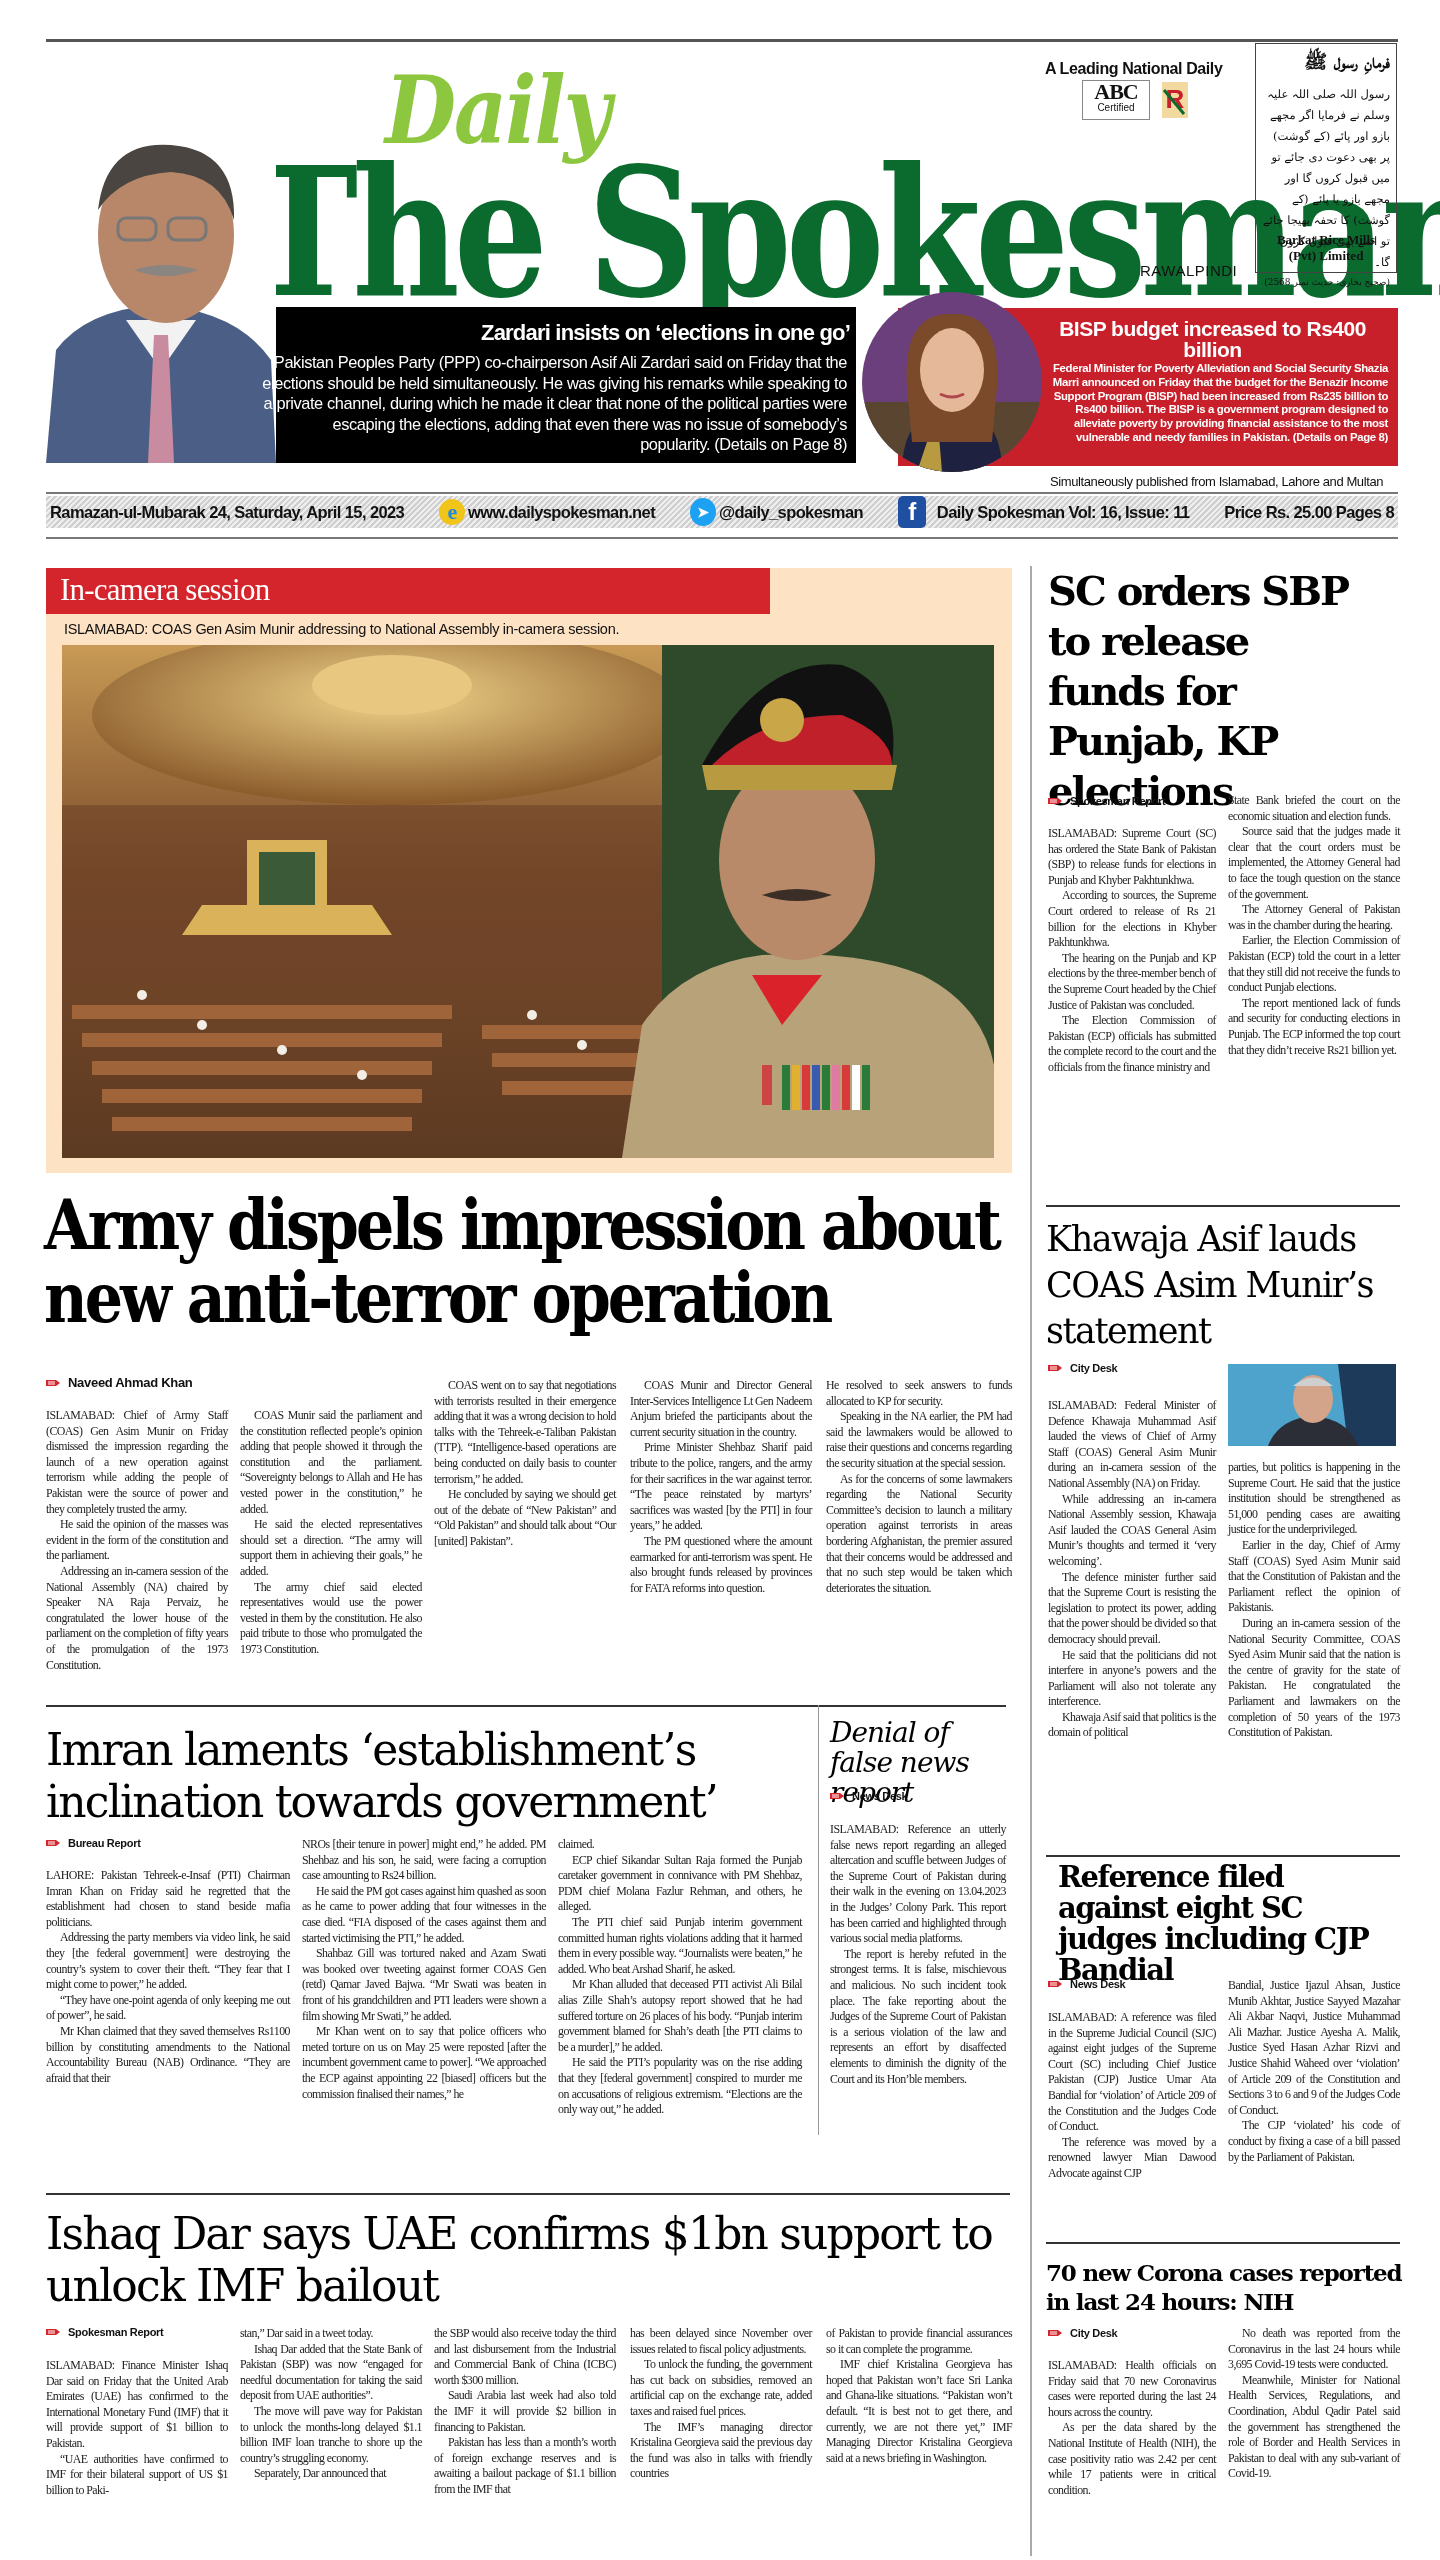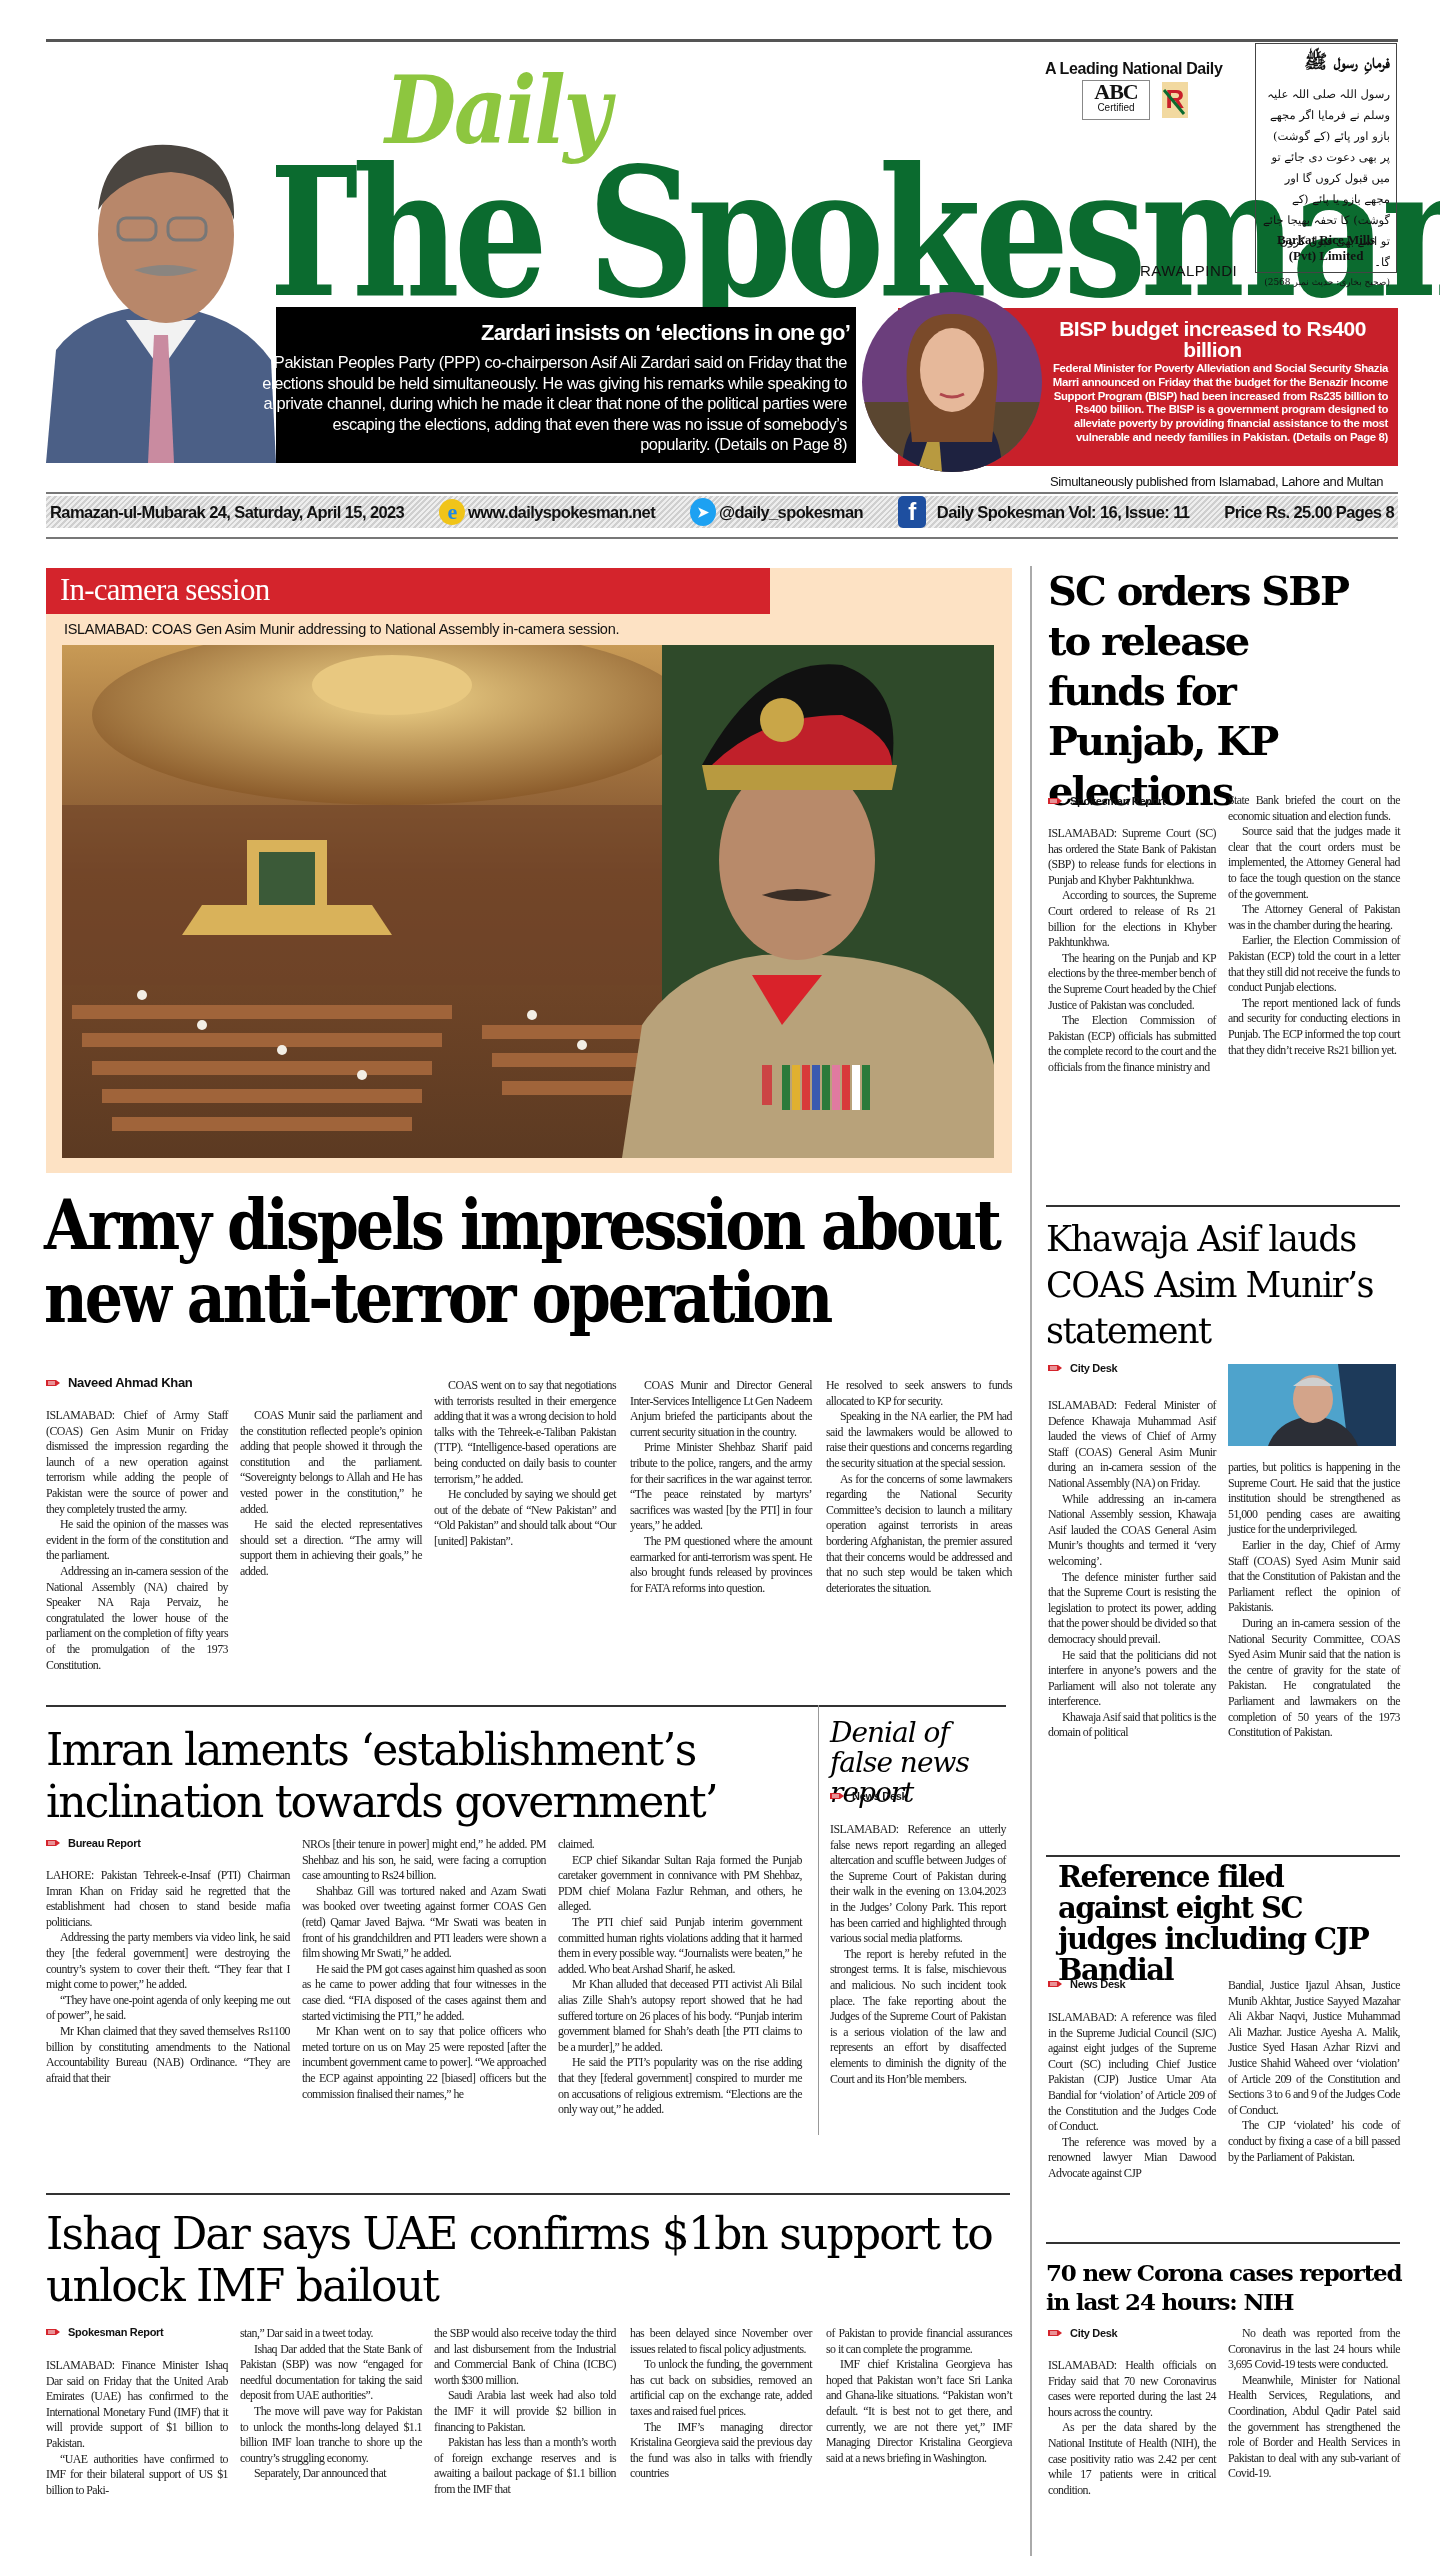--- a/index.html
+++ b/index.html
@@ -211,20 +211,21 @@
   </div>
 
 <div class="abs col" style="left:46px;top:1408px;width:182px">
     <p class="first">ISLAMABAD: Chief of Army Staff (COAS) Gen Asim Munir on Friday dismissed the impression regarding the launch of a new operation against terrorism while adding the people of Pakistan were the source of power and they completely trusted the army.</p>
     <p>He said the opinion of the masses was evident in the form of the constitution and the parliament.</p>
     <p>Addressing an in-camera session of the National Assembly (NA) chaired by Speaker NA Raja Pervaiz, he congratulated the lower house of the parliament on the completion of fifty years of the promulgation of the 1973 Constitution.</p>
   </div>
 <div class="abs col" style="left:240px;top:1408px;width:182px">
     <p>COAS Munir said the parliament and the constitution reflected people’s opinion adding that people showed it through the constitution and the parliament. “Sovereignty belongs to Allah and He has vested power in the constitution,” he added.</p>
     <p>He said the elected representatives should set a direction. “The army will support them in achieving their goals,” he added.</p>
+    <p>The army chief said elected representatives would use the power vested in them by the constitution. He also paid tribute to those who promulgated the 1973 Constitution.</p>
   </div>
 <div class="abs col" style="left:434px;top:1378px;width:182px">
     <p>COAS went on to say that negotiations with terrorists resulted in their emergence adding that it was a wrong decision to hold talks with the Tehreek-e-Taliban Pakistan (TTP). “Intelligence-based operations are being conducted on daily basis to counter terrorism,” he added.</p>
     <p>He concluded by saying we should get out of the debate of “New Pakistan” and “Old Pakistan” and should talk about “Our [united] Pakistan”.</p>
   </div>
 <div class="abs col" style="left:630px;top:1378px;width:182px">
     <p>COAS Munir and Director General Inter-Services Intelligence Lt Gen Nadeem Anjum briefed the participants about the current security situation in the country.</p>
     <p>Prime Minister Shehbaz Sharif paid tribute to the police, rangers, and the army for their sacrifices in the war against terror. “The peace reinstated by martyrs’ sacrifices was wasted [by the PTI] in four years,” he added.</p>
     <p>The PM questioned where the amount earmarked for anti-terrorism was spent. He also brought funds released by provinces for FATA reforms into question.</p>
   </div>
@@ -302,22 +303,22 @@
     <span>Bureau Report</span>
   </div>
 <div class="abs col" style="left:46px;top:1868px;width:244px">
     <p class="first">LAHORE: Pakistan Tehreek-e-Insaf (PTI) Chairman Imran Khan on Friday said he regretted that the establishment had chosen to stand beside mafia politicians.</p>
     <p>Addressing the party members via video link, he said they [the federal government] were destroying the country’s system to cover their theft. “They fear that I might come to power,” he added.</p>
     <p>“They have one-point agenda of only keeping me out of power”, he said.</p>
     <p>Mr Khan claimed that they saved themselves Rs1100 billion by constituting amendments to the National Accountability Bureau (NAB) Ordinance. “They are afraid that their</p>
   </div>
 <div class="abs col" style="left:302px;top:1837px;width:244px">
     <p class="first">NROs [their tenure in power] might end,” he added. PM Shehbaz and his son, he said, were facing a corruption case amounting to Rs24 billion.</p>
+    <p>He said the PM got cases against him quashed as soon as he came to power adding that four witnesses in the case died. “FIA disposed of the cases against them and started victimising the PTI,” he added.</p>
     <p>Shahbaz Gill was tortured naked and Azam Swati was booked over tweeting against former COAS Gen (retd) Qamar Javed Bajwa. “Mr Swati was beaten in front of his grandchildren and PTI leaders were shown a film showing Mr Swati,” he added.</p>
-    <p>He said the PM got cases against him quashed as soon as he came to power adding that four witnesses in the case died. “FIA disposed of the cases against them and started victimising the PTI,” he added.</p>
     <p>Mr Khan went on to say that police officers who meted torture on us on May 25 were reposted [after the incumbent government came to power]. “We approached the ECP against appointing 22 [biased] officers but the commission finalised their names,” he</p>
   </div>
 <div class="abs col" style="left:558px;top:1837px;width:244px">
     <p class="first">claimed.</p>
     <p>ECP chief Sikandar Sultan Raja formed the Punjab caretaker government in connivance with PM Shehbaz, PDM chief Molana Fazlur Rehman, and others, he alleged.</p>
     <p>The PTI chief said Punjab interim government committed human rights violations adding that it harmed them in every possible way. “Journalists were beaten,” he added. Who beat Arshad Sharif, he asked.</p>
     <p>Mr Khan alluded that deceased PTI activist Ali Bilal alias Zille Shah’s autopsy report showed that he had suffered torture on 26 places of his body. “Punjab interim government blamed for Shah’s death [the PTI claims to be a murder],” he added.</p>
     <p>He said the PTI’s popularity was on the rise adding that they [federal government] conspired to murder me on accusations of religious extremism. “Elections are the only way out,” he added.</p>
   </div>
 

